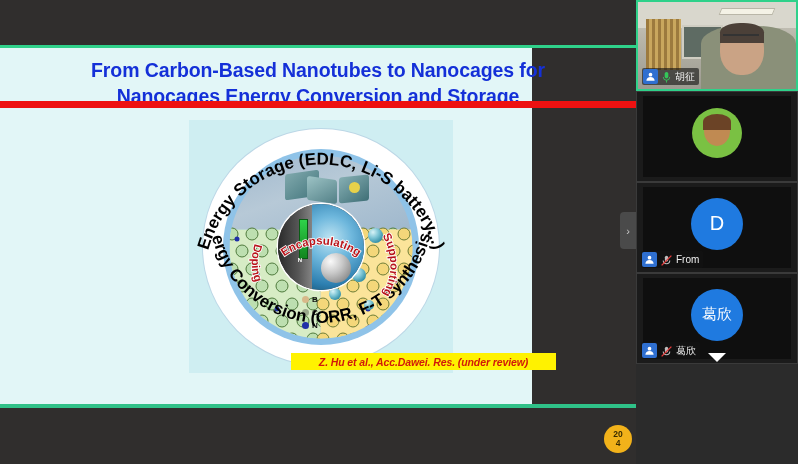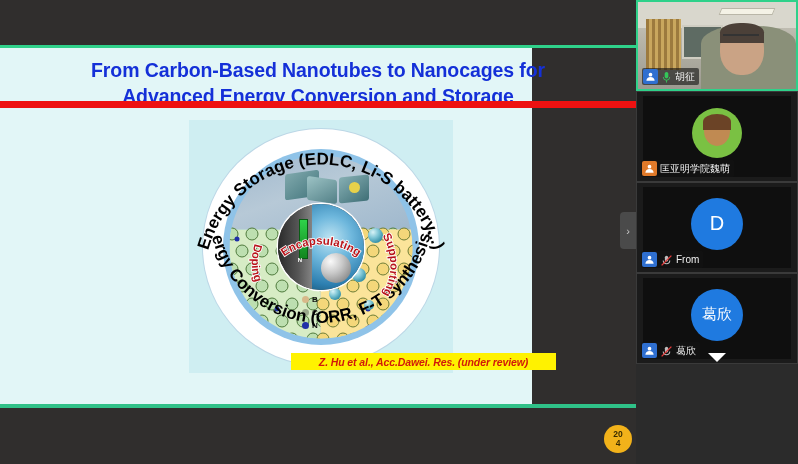--- a/index.html
+++ b/index.html
@@ -165,21 +165,21 @@
 <div id="app">
 
   <div id="stage">
 
     <div id="slide">
       <div class="topline"></div>
       <div class="botline"></div>
 
       <div id="title">
         <div>From Carbon-Based Nanotubes to Nanocages for</div>
-        <div>Advanced Energy Conversion and Storage</div>
+        <div>Nanocages Energy Conversion and Storage</div>
       </div>
       <div id="redrule"></div>
 
       <div id="toc">
         <div id="tocInner">
           <div class="ringOuter"></div>
           <div class="ringBlue"></div>
 
           <div class="wedge">
             <div class="qTop"></div>
@@ -405,29 +405,20 @@
       </div>
     </div>
 
 
     <div class="tile">
       <div class="inner"></div>
       <div class="av" style="width:50px;height:50px;background:#7ac143;">
         <div style="position:absolute;left:12px;top:8px;width:26px;height:30px;border-radius:50%;background:#c08a52;"></div>
         <div style="position:absolute;left:11px;top:6px;width:28px;height:16px;border-radius:50% 50% 0 0;background:#6b4326;"></div>
       </div>
-      <div class="nameBar">
-        <span class="pIcon orange">
-          <svg width="11" height="11" viewBox="0 0 24 24">
-              <circle cx="12" cy="8" r="4" fill="#fff"></circle>
-              <path d="M3 21c0-5 4-8 9-8s9 3 9 8z" fill="#fff"></path>
-            </svg>
-        </span>
-        <span class="pName">匡亚明学院魏萌</span>
-      </div>
     </div>
 
     <div class="tile">
       <div class="inner"></div>
       <div class="av blue" style="width:52px;height:52px;font-size:20px;">D</div>
       <div class="nameBar">
         <span class="pIcon blue">
           <svg width="11" height="11" viewBox="0 0 24 24">
               <circle cx="12" cy="8" r="4" fill="#fff"></circle>
               <path d="M3 21c0-5 4-8 9-8s9 3 9 8z" fill="#fff"></path>

